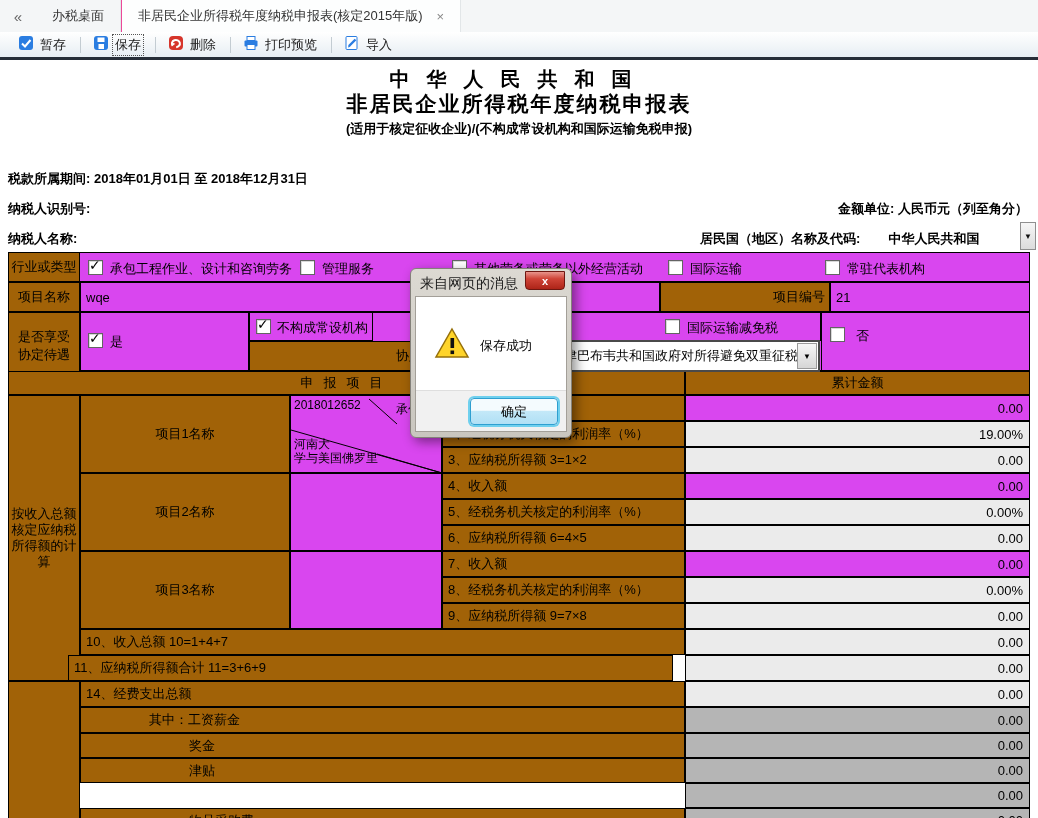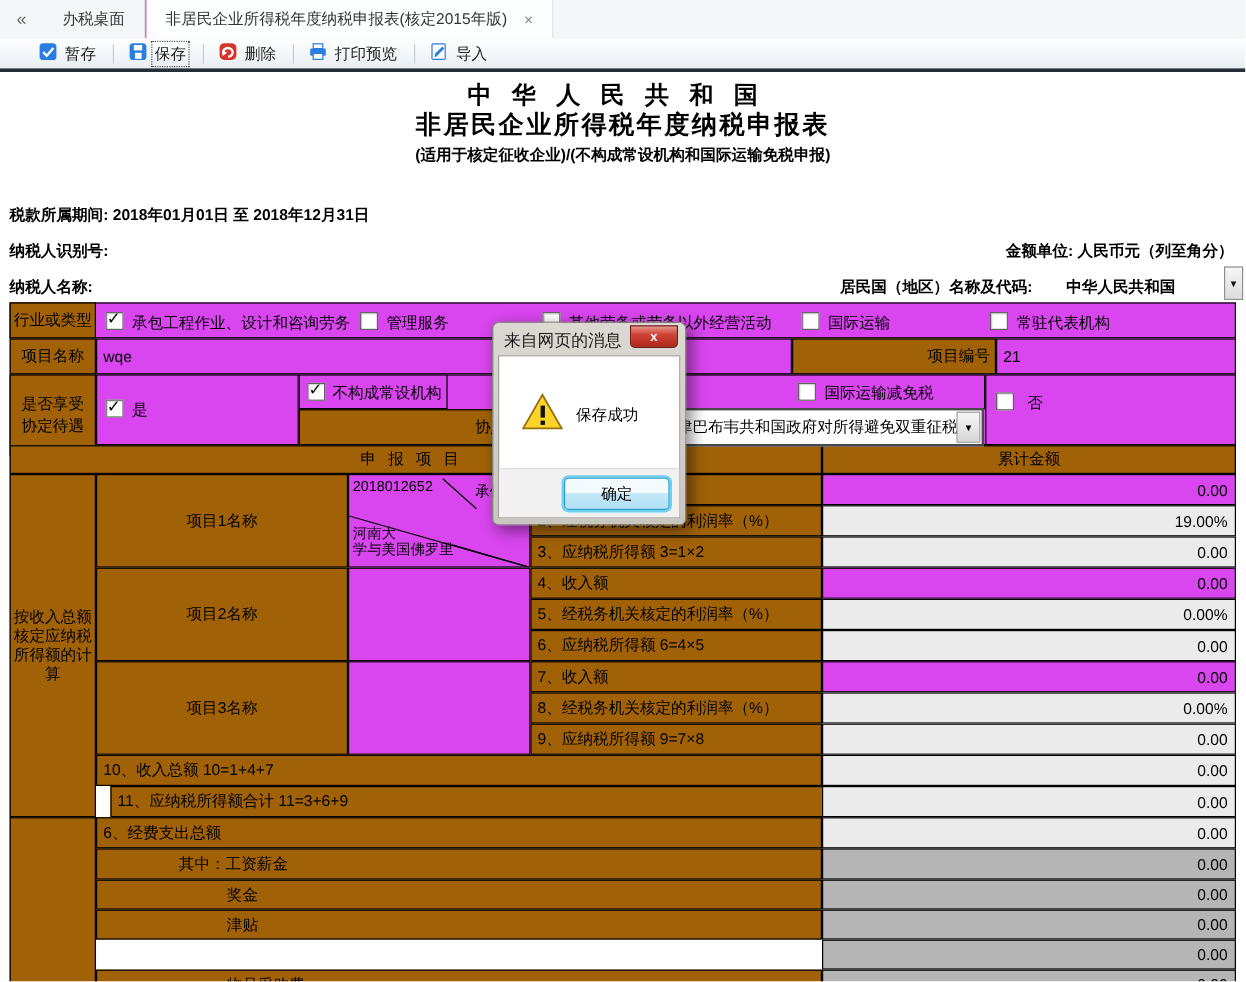--- a/index.html
+++ b/index.html
@@ -7,21 +7,21 @@
   #page{position:relative;width:1038px;height:818px;background:#fff;overflow:hidden;color:#000;}
 
   
   #tabbar{position:absolute;left:0;top:0;width:1038px;height:32px;background:#f4f6f7;border-bottom:1px solid #d9dde0;display:flex;align-items:stretch;}
   #collapse{width:36px;display:flex;align-items:center;justify-content:center;color:#666;font-size:15px;cursor:pointer;}
   .tab{display:flex;align-items:center;padding:0 16px;font-size:13px;color:#333;border-right:1px solid #e2e6e8;}
   .tab.active{background:#fdfefe;border-left:1px solid #ec4899;}
   .tab .close{margin-left:14px;color:#888;font-size:13px;cursor:pointer;}
 
   
-  #toolbar{position:absolute;left:0;top:32px;width:1038px;height:28px;background:linear-gradient(#ffffff,#e7eef3);border-bottom:3px solid #262e38;display:flex;align-items:center;padding-left:28px;box-sizing:border-box;}
+  #toolbar{position:absolute;left:0;top:32px;width:1038px;height:28px;background:linear-gradient(#ffffff,#e7eef3);border-bottom:3px solid #262e38;display:flex;align-items:center;padding-left:14px;box-sizing:border-box;}
   .tbtn{display:flex;align-items:center;gap:4px;font-size:13px;color:#222;cursor:pointer;padding:2px 4px;}
   .tbtn .lab{padding:1px 2px;}
   .tbtn.focus .lab{outline:1px dotted #555;}
   .tsep{width:1px;height:16px;background:#c3ccd2;margin:0 8px;}
 
   
   .abs{position:absolute;}
   .formtext{font-size:13px;font-weight:bold;}
   .t1{left:0;top:66px;width:1038px;text-align:center;font-size:20px;font-weight:bold;letter-spacing:17px;}
   .t2{left:0;top:90px;width:1038px;text-align:center;font-size:21px;font-weight:bold;letter-spacing:2px;}
@@ -219,23 +219,23 @@
   <div class="cell grayv val" style="left:685px;top:525px;width:345px;height:26px;">0.00</div>
   <div class="cell blue lbl" style="left:442px;top:551px;width:243px;height:26px;">7、收入额</div>
   <div class="cell val" style="left:685px;top:551px;width:345px;height:26px;">0.00</div>
   <div class="cell blue lbl" style="left:442px;top:577px;width:243px;height:26px;">8、经税务机关核定的利润率（%）</div>
   <div class="cell grayv val" style="left:685px;top:577px;width:345px;height:26px;">0.00%</div>
   <div class="cell blue lbl" style="left:442px;top:603px;width:243px;height:26px;">9、应纳税所得额  9=7×8</div>
   <div class="cell grayv val" style="left:685px;top:603px;width:345px;height:26px;">0.00</div>
 
   <div class="cell blue lbl" style="left:80px;top:629px;width:605px;height:26px;">10、收入总额  10=1+4+7</div>
   <div class="cell grayv val" style="left:685px;top:629px;width:345px;height:26px;">0.00</div>
-  <div class="cell blue lbl" style="left:92px;top:655px;width:605px;height:26px;">11、应纳税所得额合计  11=3+6+9</div>
+  <div class="cell blue lbl" style="left:68px;top:655px;width:605px;height:26px;">11、应纳税所得额合计  11=3+6+9</div>
   <div class="cell grayv val" style="left:685px;top:655px;width:345px;height:26px;">0.00</div>
-  <div class="cell blue lbl" style="left:80px;top:681px;width:605px;height:26px;">6、经费支出总额</div>
+  <div class="cell blue lbl" style="left:80px;top:681px;width:605px;height:26px;">14、经费支出总额</div>
   <div class="cell grayv val" style="left:685px;top:681px;width:345px;height:26px;">0.00</div>
 
   <div class="cell blue lbl" style="left:80px;top:707px;width:605px;height:26px;padding-left:68px;">其中：工资薪金</div>
   <div class="cell darkv val" style="left:685px;top:707px;width:345px;height:26px;">0.00</div>
   <div class="cell blue lbl" style="left:80px;top:733px;width:605px;height:25px;padding-left:108px;">奖金</div>
   <div class="cell darkv val" style="left:685px;top:733px;width:345px;height:25px;">0.00</div>
   <div class="cell blue lbl" style="left:80px;top:758px;width:605px;height:25px;padding-left:108px;">津贴</div>
   <div class="cell darkv val" style="left:685px;top:758px;width:345px;height:25px;">0.00</div>
   <div class="cell darkv val" style="left:685px;top:783px;width:345px;height:25px;">0.00</div>
   <div class="cell blue lbl" style="left:80px;top:808px;width:605px;height:25px;padding-left:108px;">物品采购费</div>

